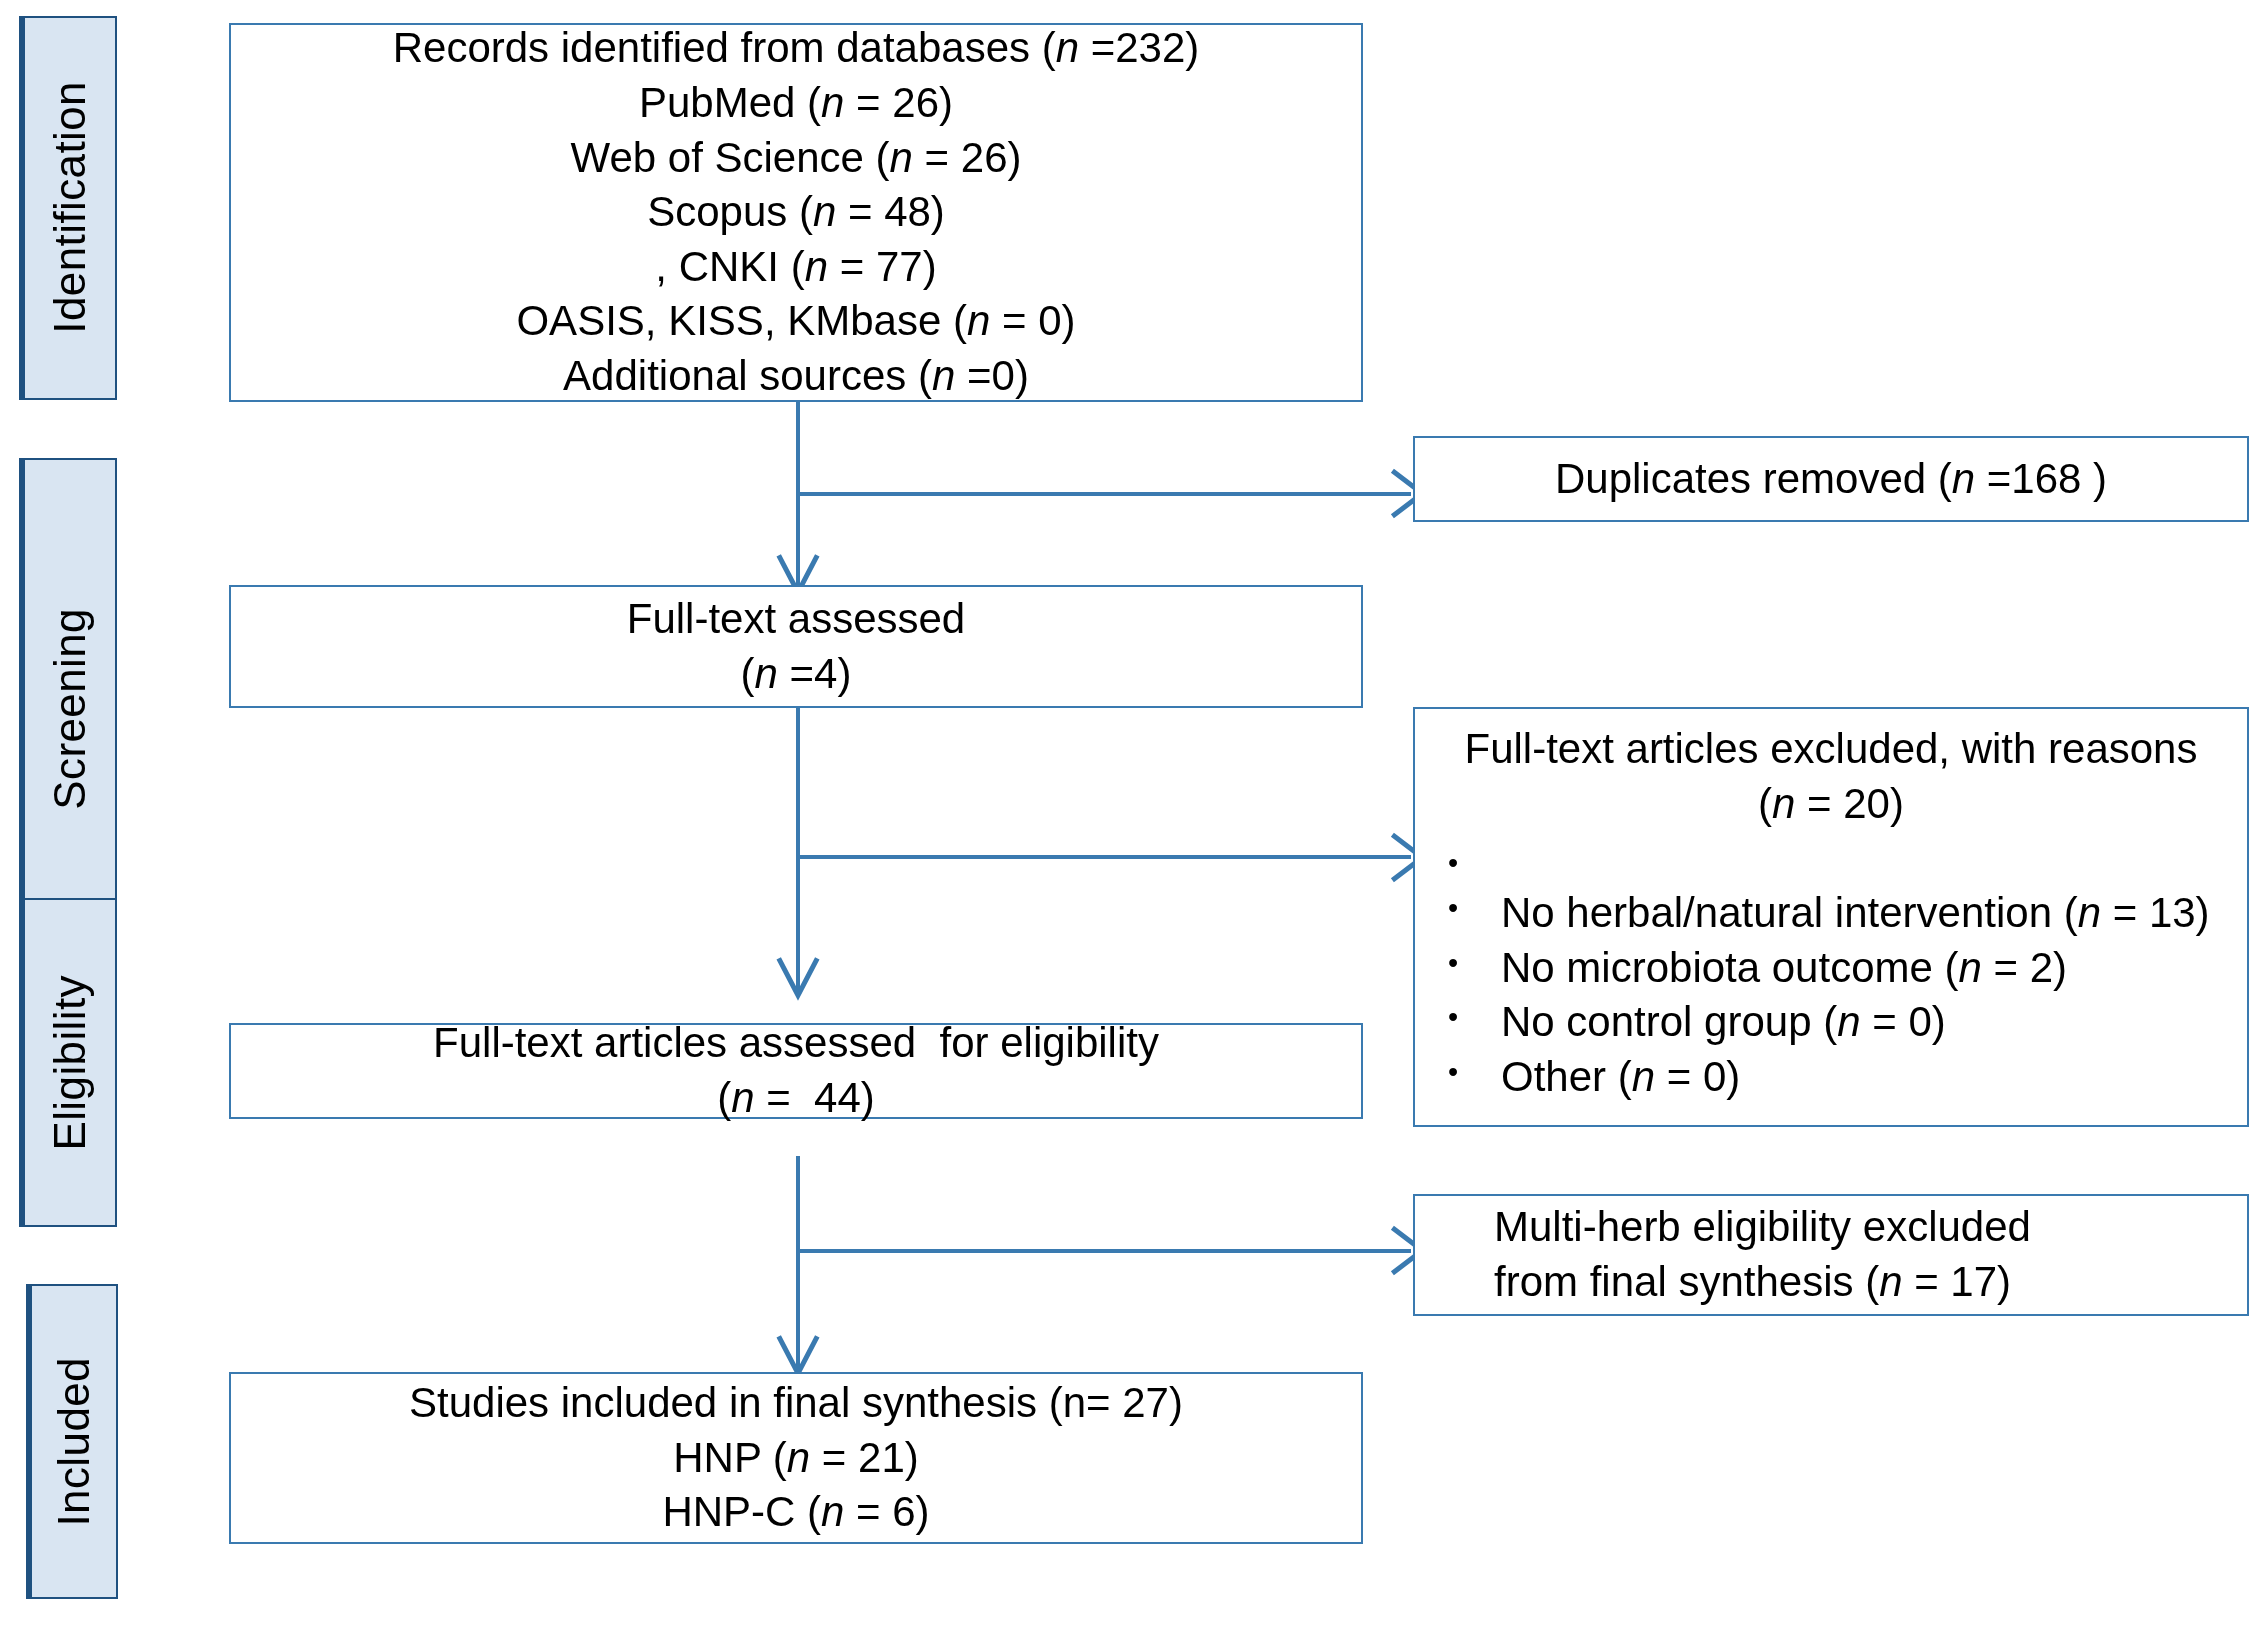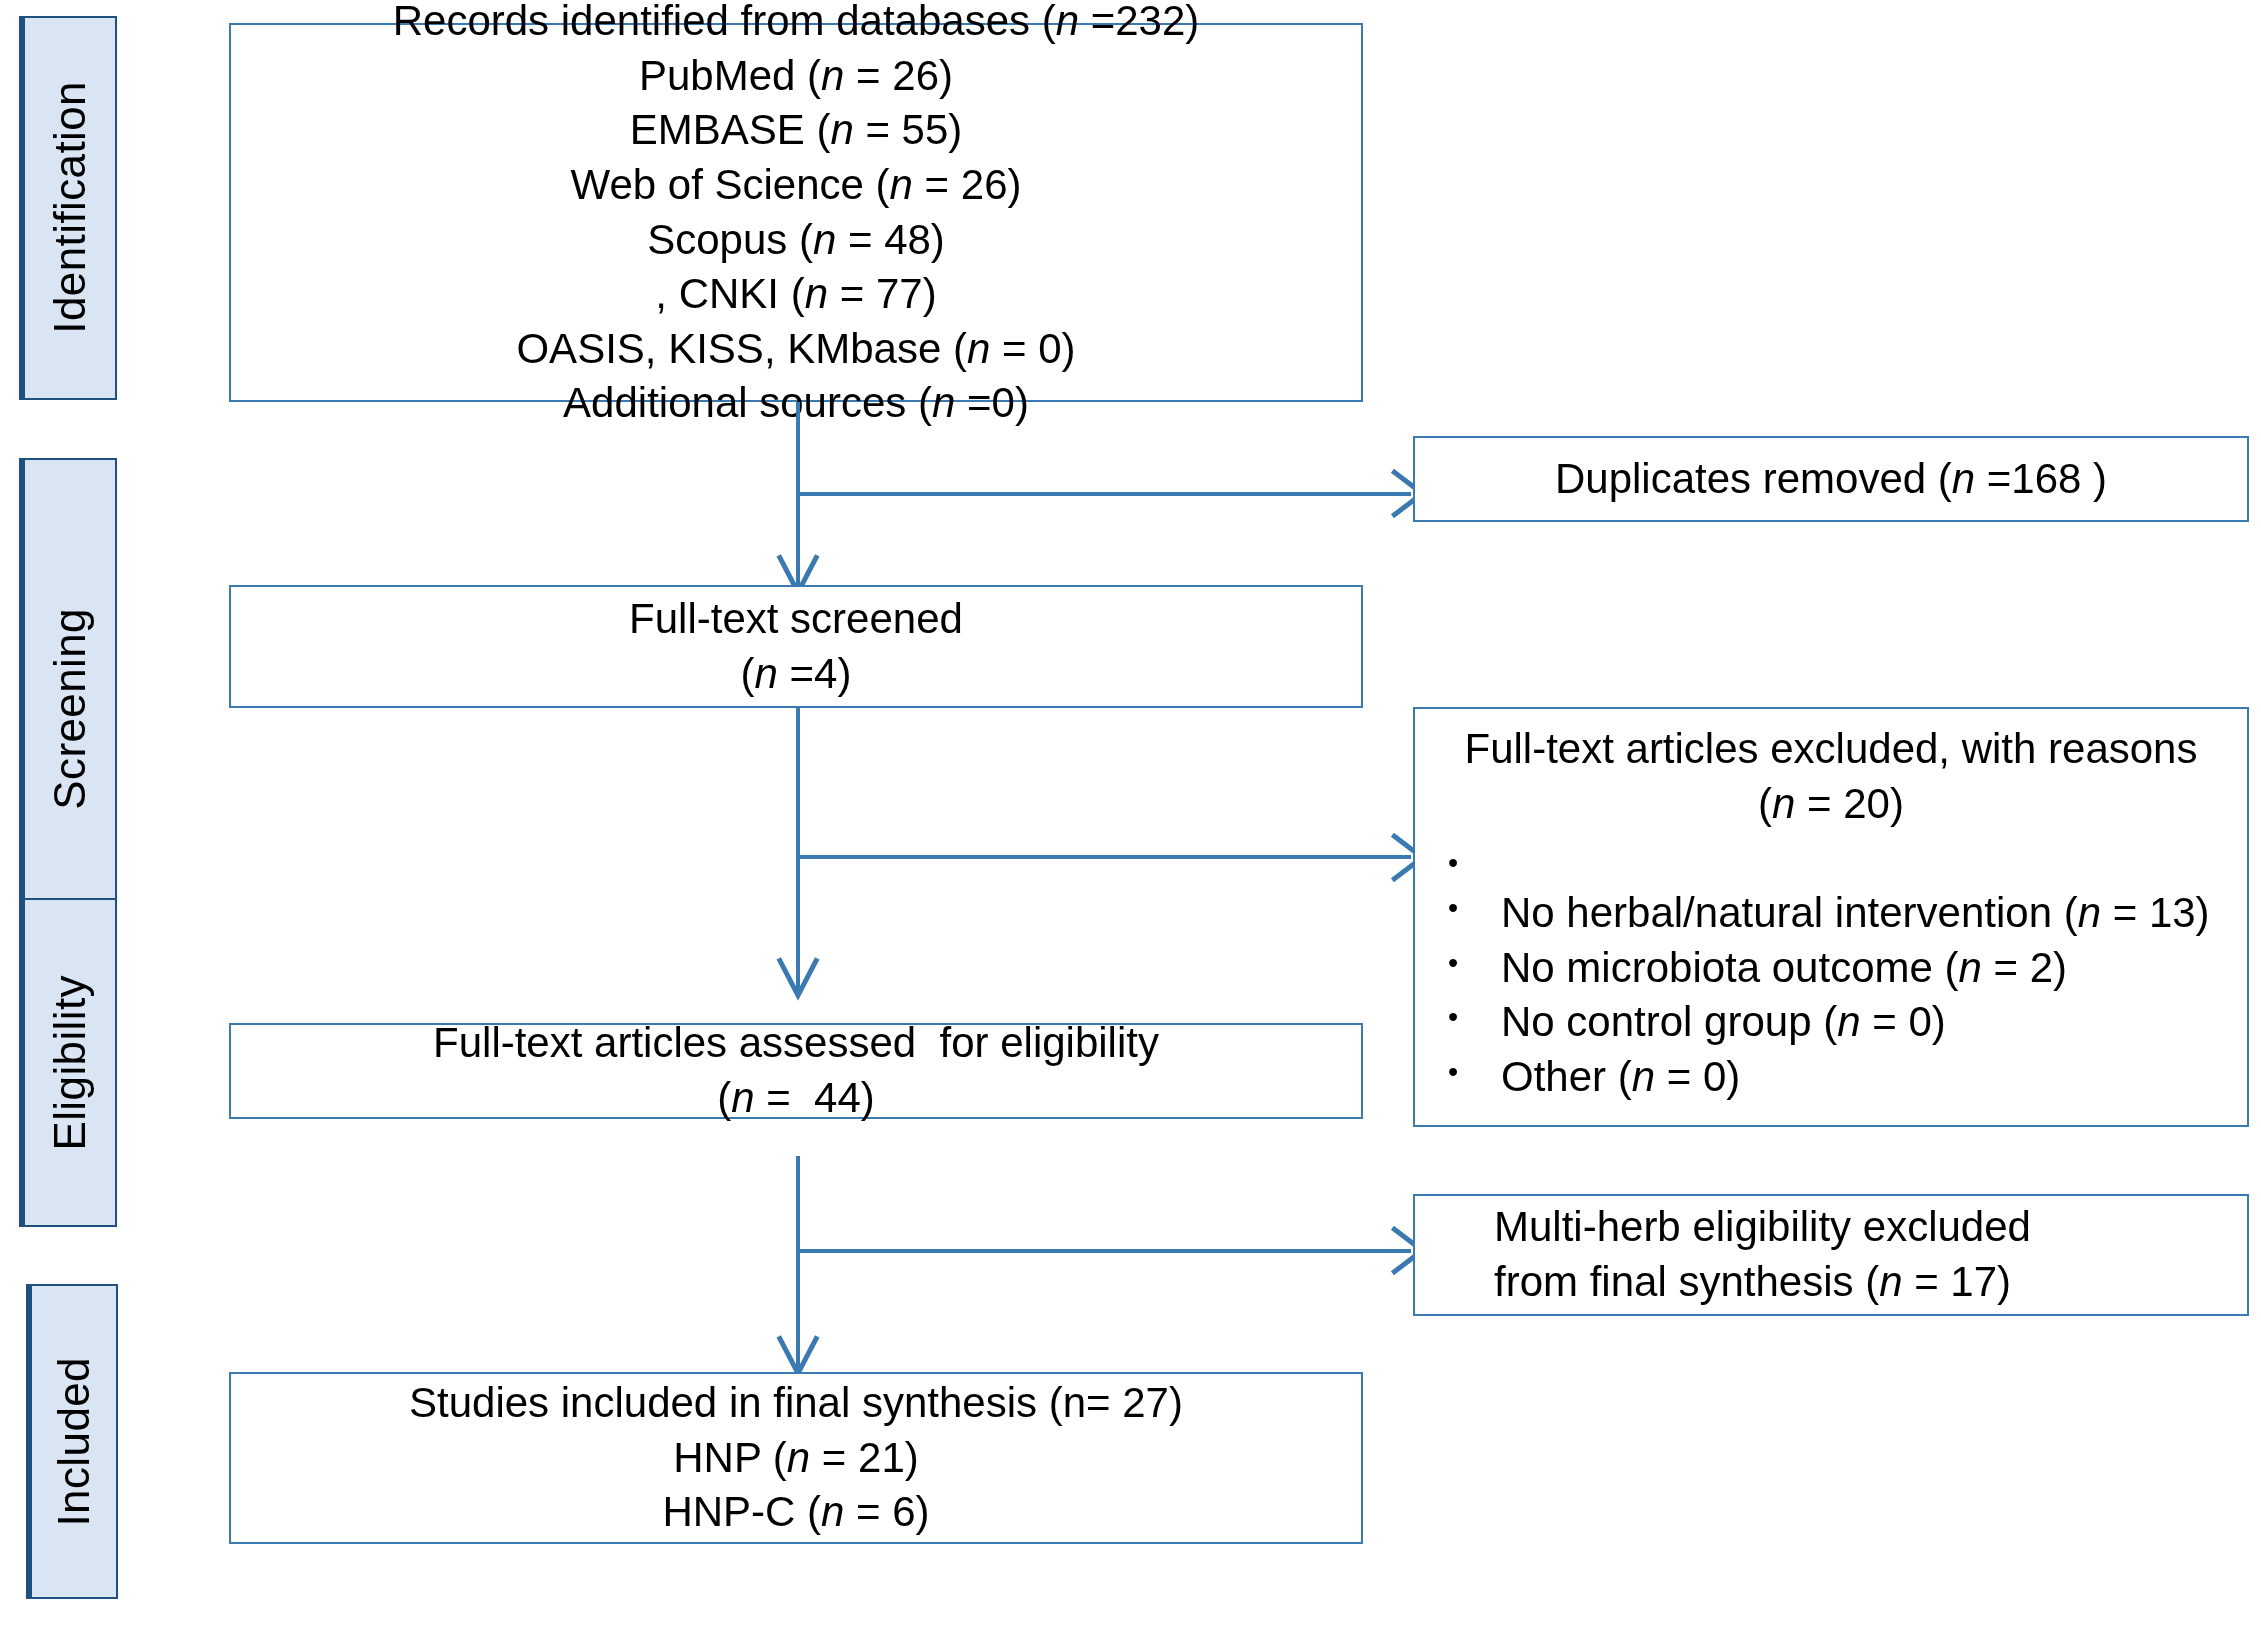--- a/index.html
+++ b/index.html
@@ -99,23 +99,20 @@
   </div>
 
   <div class="box center" style="left:229px; top:23px; width:1134px; height:379px;">
     <div class="line">
       Records identified from databases (<em>n</em> =232)
     </div>
     <div class="line">
       PubMed (<em>n</em> = 26)
     </div>
     <div class="line">
-      EMBASE (<em>n</em> = 55)
-    </div>
-    <div class="line">
       Web of Science (<em>n</em> = 26)
     </div>
     <div class="line">
       Scopus (<em>n</em> = 48)
     </div>
     <div class="line">
       , CNKI (<em>n</em> = 77)
     </div>
     <div class="line">
       OASIS, KISS, KMbase (<em>n</em> = 0)
@@ -134,21 +131,21 @@
     <polyline points="8,6 35,58 62,6" fill="none" stroke="#3a7ab0" stroke-width="7"></polyline>
   </svg>
 
   <div class="box center" style="left:1413px; top:436px; width:836px; height:86px;align-items:center;">
     <div class="line">
       Duplicates removed (<em>n</em> =168 )
     </div>
   </div>
 
   <div class="box center" style="left:229px; top:585px; width:1134px; height:123px;">
-    <div class="line">Full-text screened</div>
+    <div class="line">Full-text assessed</div>
     <div class="line">(<em>n</em> =4)</div>
   </div>
 
   <div class="vline" style="left:796px; top:708px; height:286px;"></div>
   <div class="hline" style="left:796px; top:855px; width:615px;"></div>
   <svg class="arrowhead" style="left:1388px; top:829px;" width="43" height="57" viewBox="0 0 60 80">
     <polyline points="6,8 48,40 6,72" fill="none" stroke="#3a7ab0" stroke-width="7"></polyline>
   </svg>
   <svg class="arrowhead" style="left:773px; top:954px;" width="50" height="50" viewBox="0 0 70 70">
     <polyline points="8,6 35,58 62,6" fill="none" stroke="#3a7ab0" stroke-width="7"></polyline>

